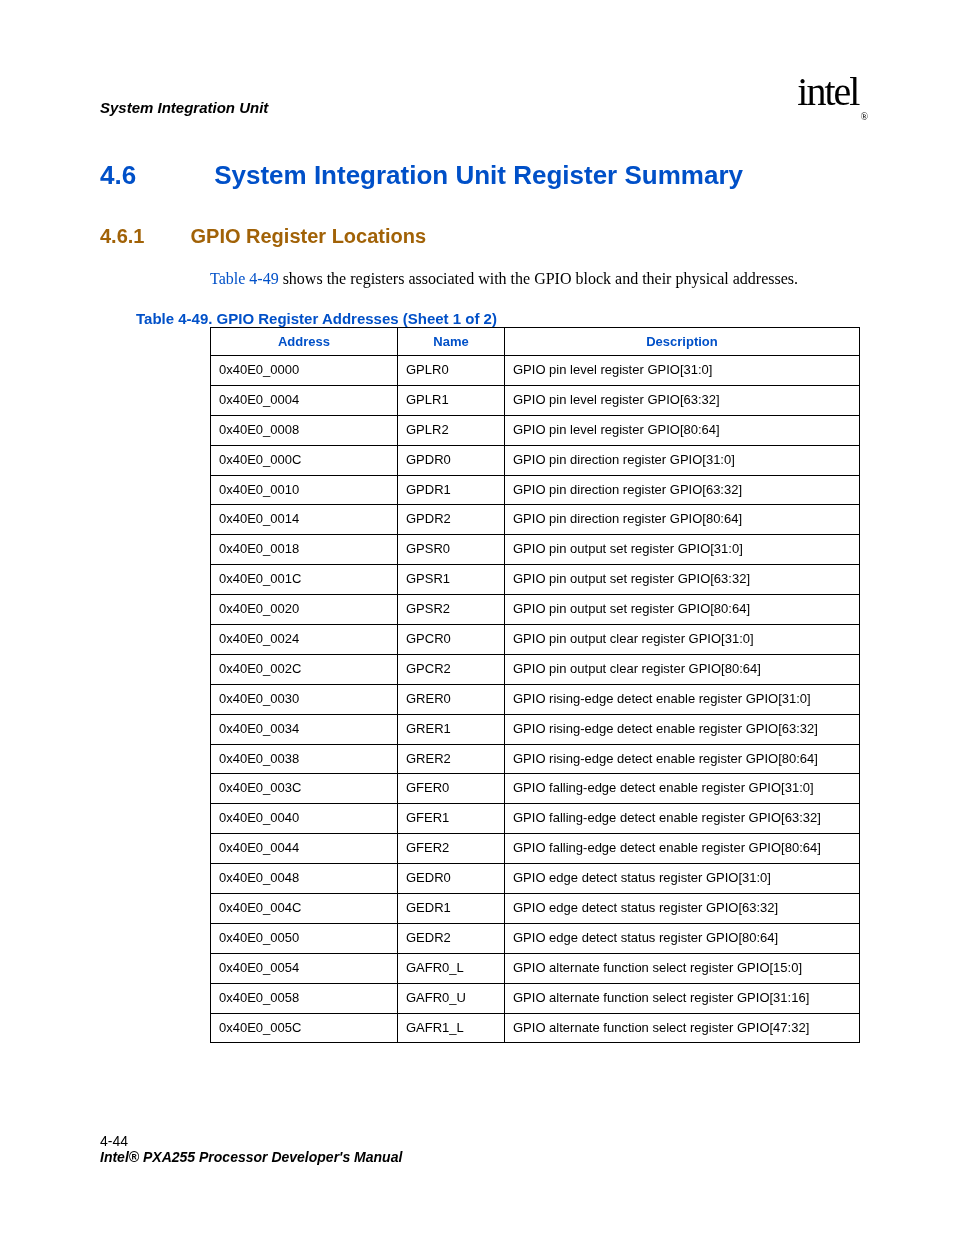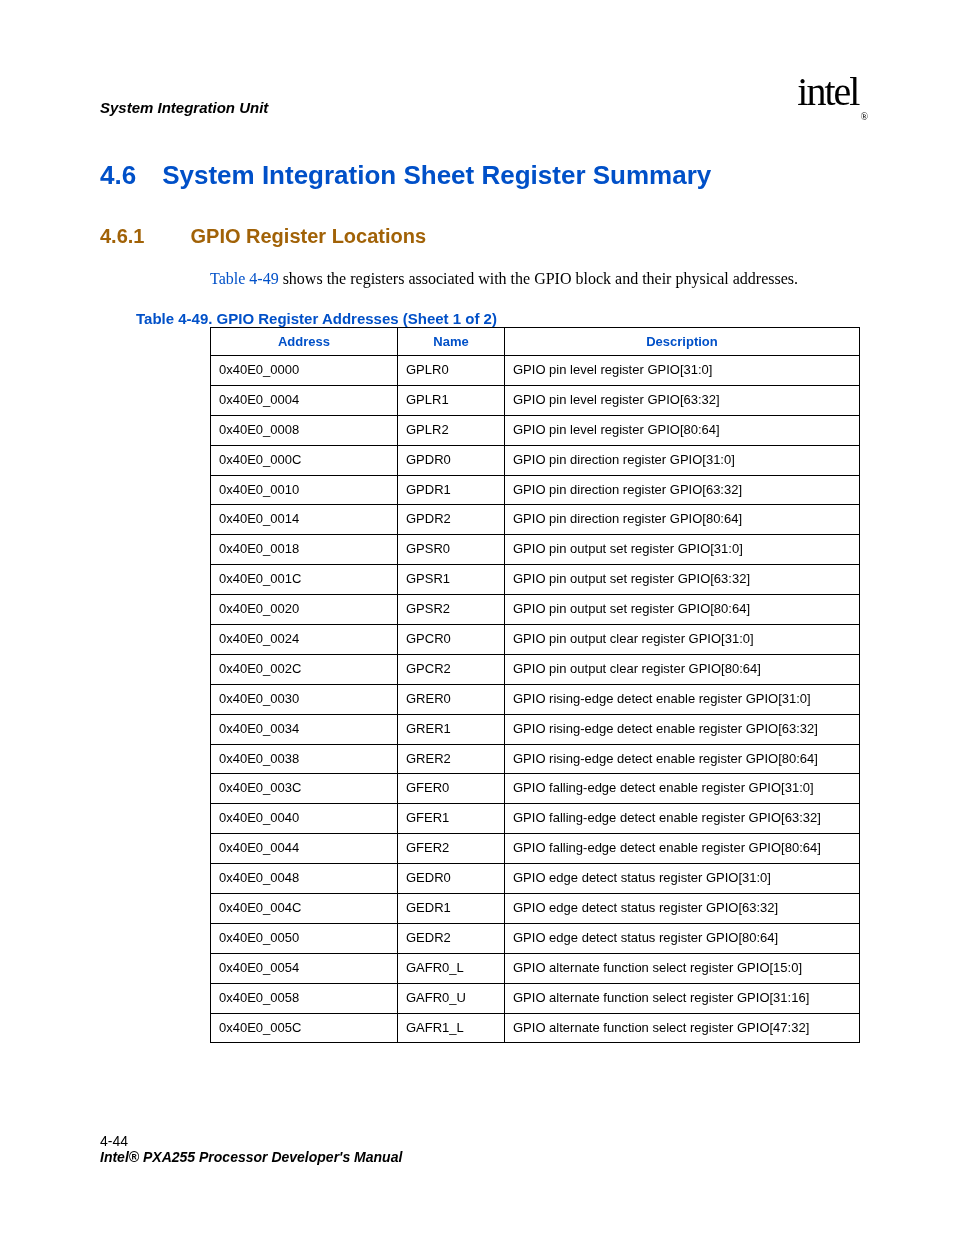--- a/index.html
+++ b/index.html
@@ -38,21 +38,21 @@
   }
   .logo .sub {
     font-size: 10px;
     vertical-align: sub;
     position: relative;
     top: 6px;
     left: 2px;
   }
   .h1-row {
     display: flex;
-    gap: 26px;
+    gap: 78px;
     margin-bottom: 34px;
   }
   .h1-num, .h1-text {
     font-family: Arial, Helvetica, sans-serif;
     font-weight: bold;
     font-size: 26px;
     color: #0050c8;
   }
   .h2-row {
     display: flex;
@@ -127,21 +127,21 @@
 
   <div class="header-row">
     <div class="header-title">System Integration Unit</div>
     <div class="logo">
       <span>intel</span><span class="sub">®</span>
     </div>
   </div>
 
   <div class="h1-row">
     <span class="h1-num">4.6</span>
-    <span class="h1-text">System Integration Sheet Register Summary</span>
+    <span class="h1-text">System Integration Unit Register Summary</span>
   </div>
 
   <div class="h2-row">
     <span class="h2-num">4.6.1</span>
     <span class="h2-text">GPIO Register Locations</span>
   </div>
 
   <div class="body-text">
     <span class="link">Table 4-49</span><span> shows the registers associated with the GPIO block and their physical addresses.</span>
   </div>

